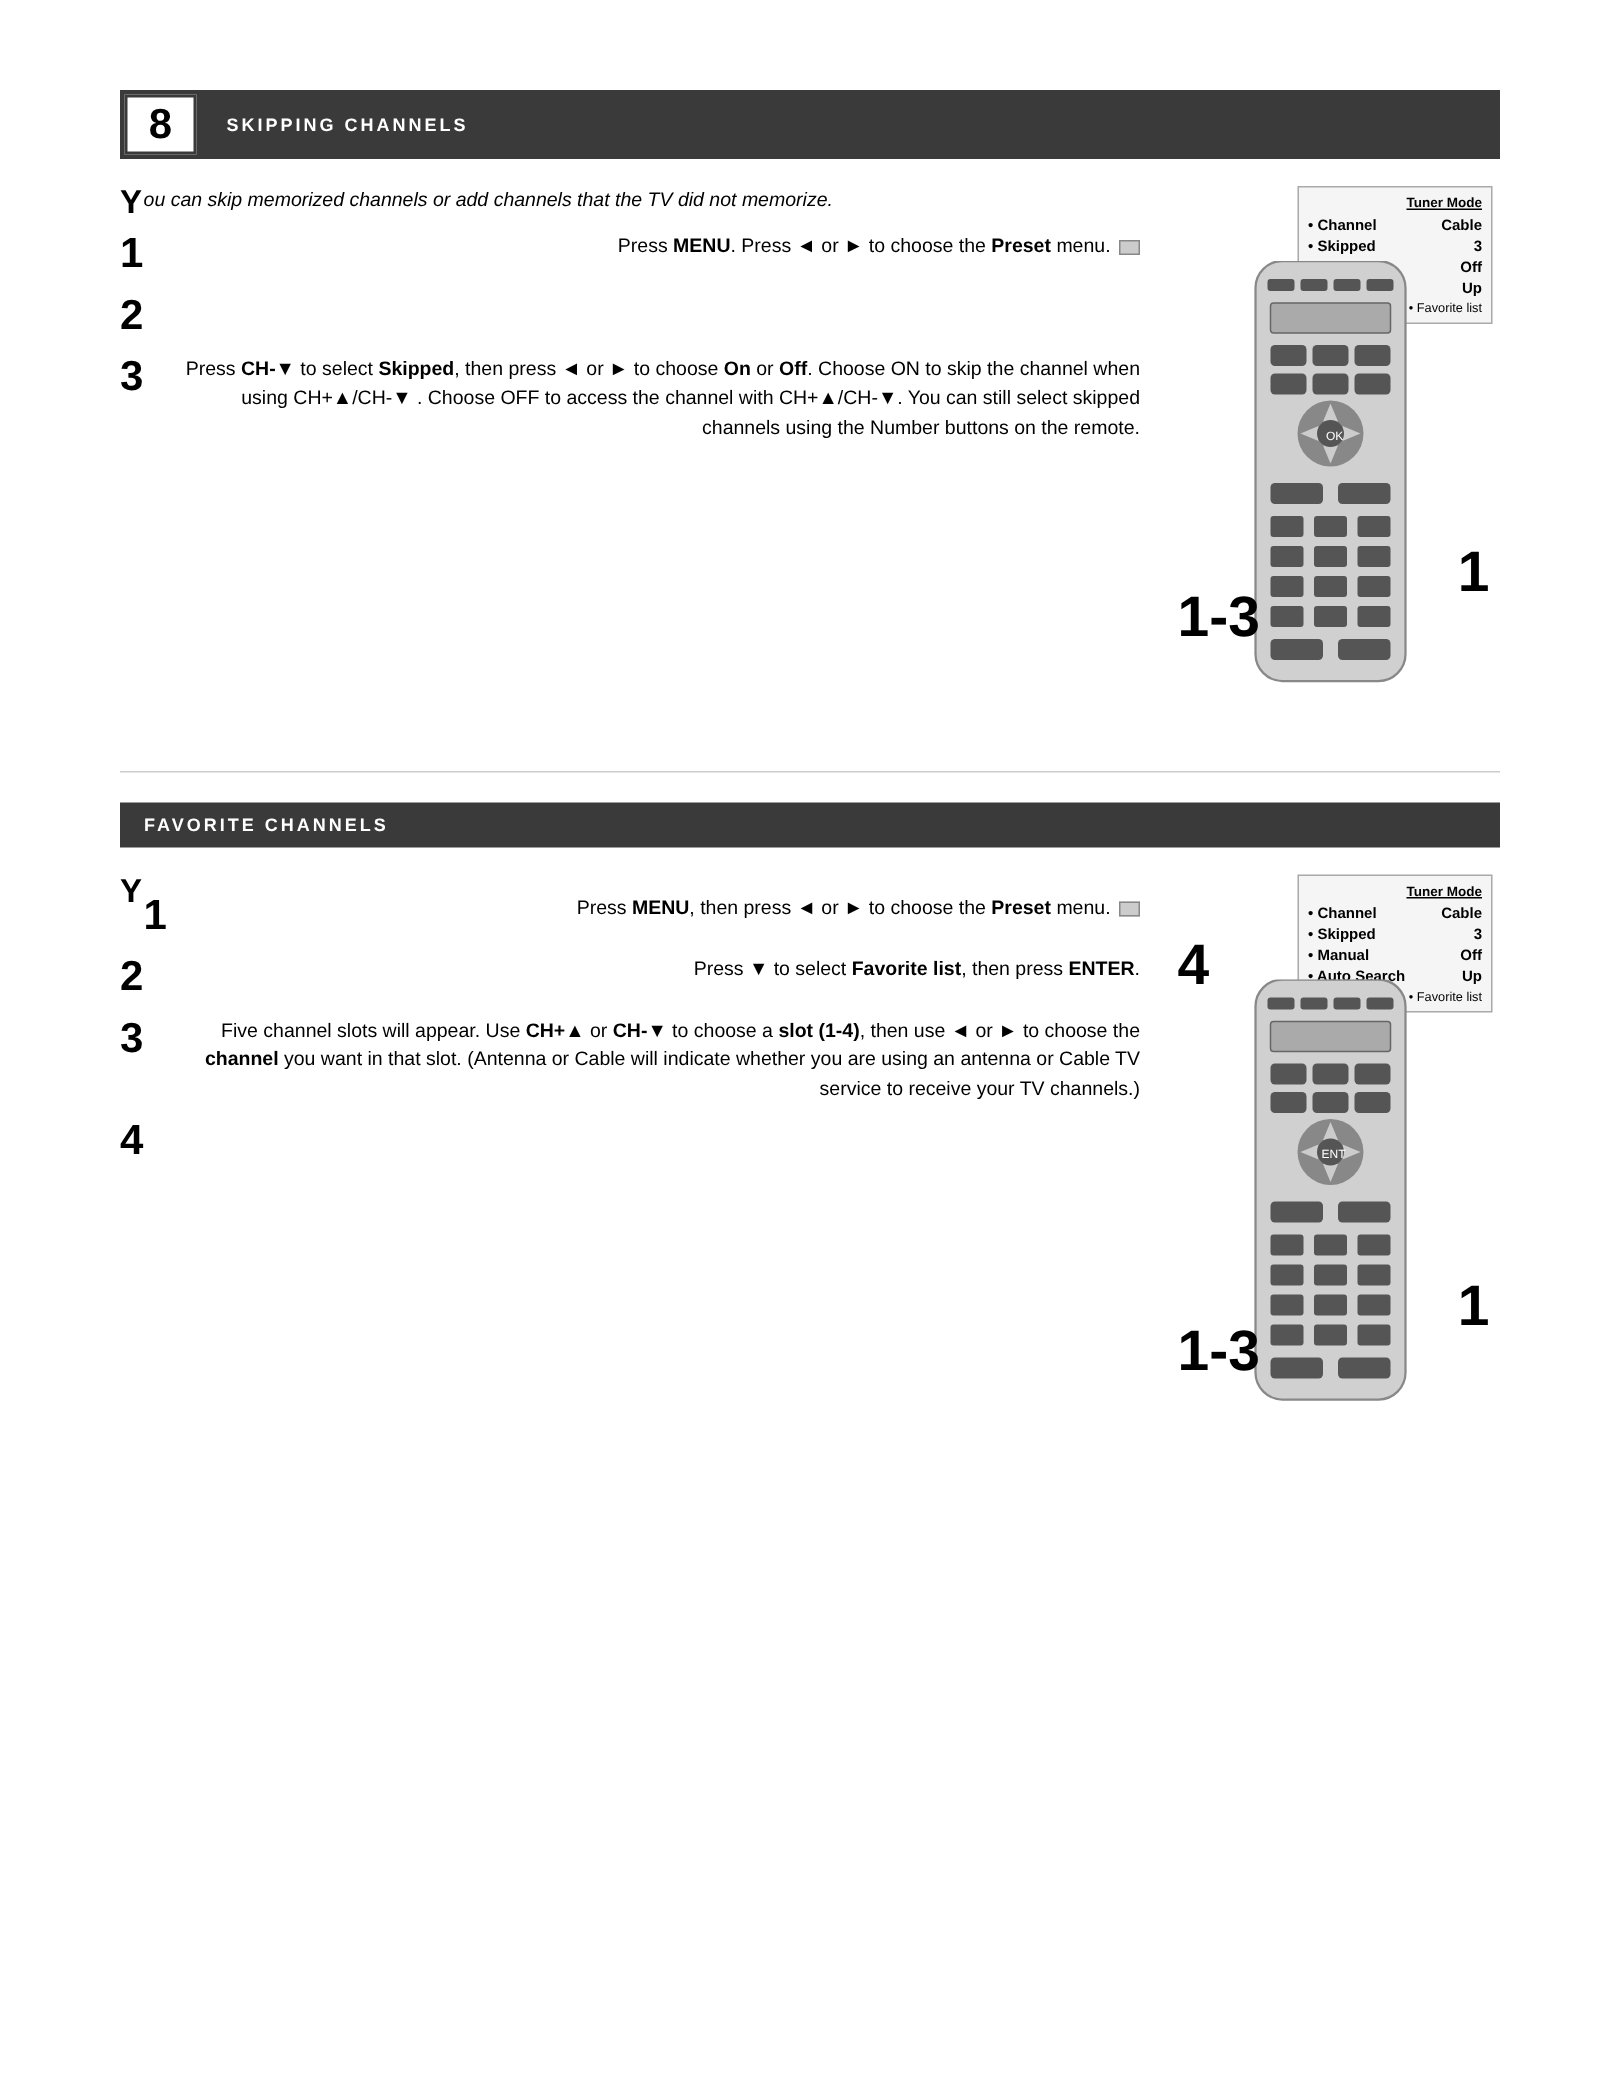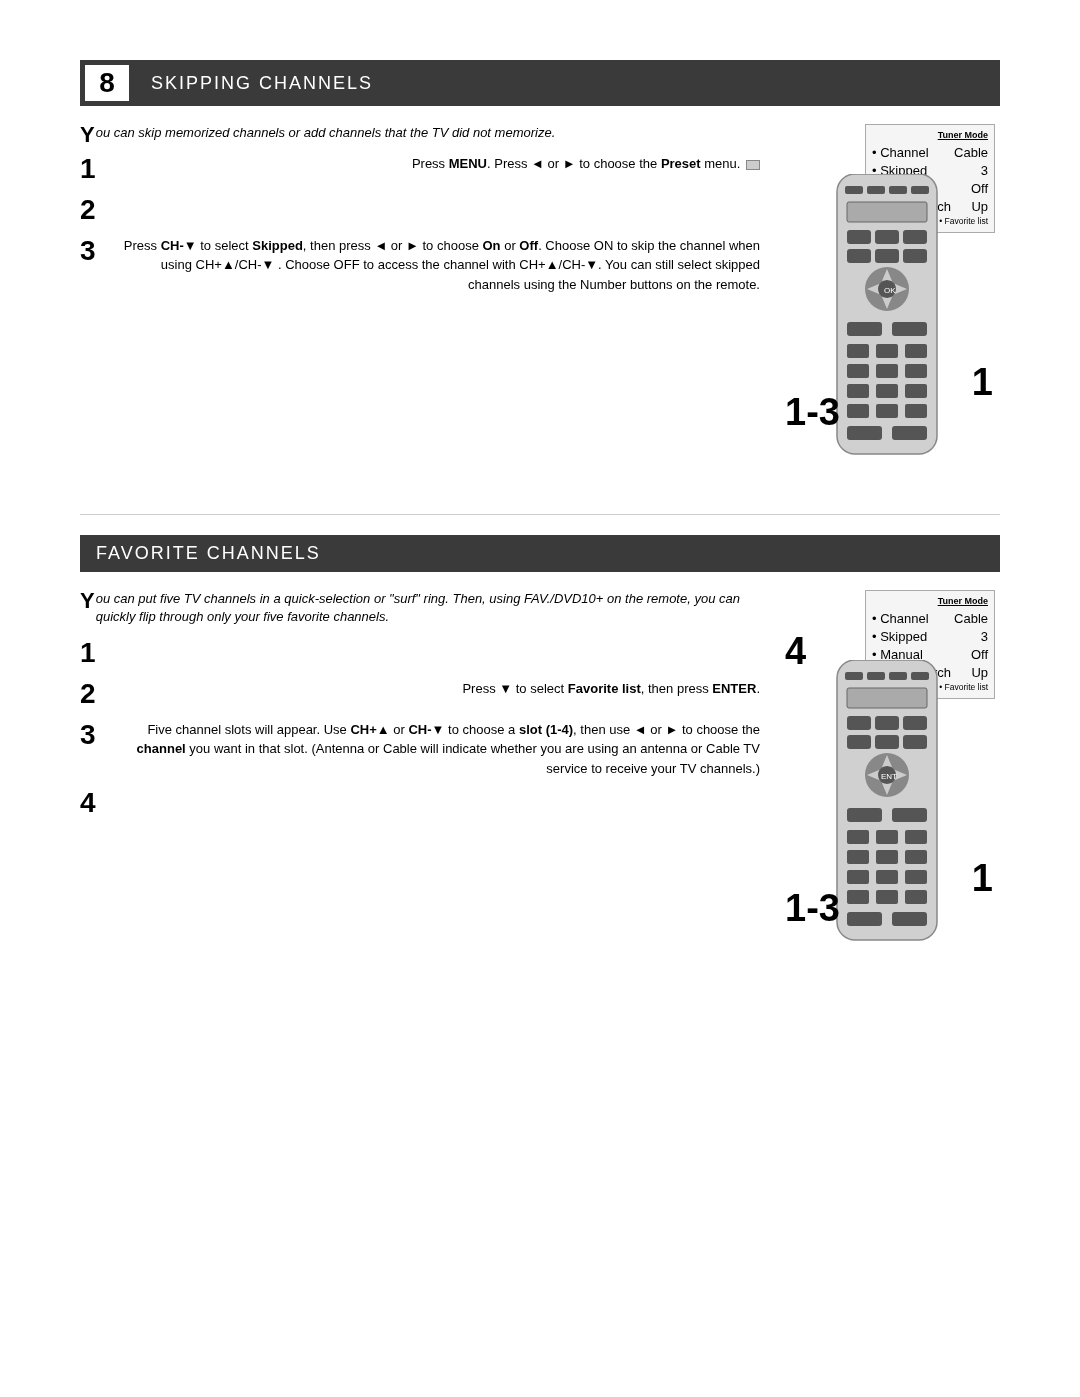--- a/index.html
+++ b/index.html
@@ -33,22 +33,22 @@
       width: 48px;
       height: 40px;
       display: flex;
       align-items: center;
       justify-content: center;
       border: 2px solid #3a3a3a;
       margin: 3px 0 3px 3px;
     }
 
     .section-title {
-      font-size: 18px;
-      font-weight: normal;
+      font-size: 12px;
+      font-weight: bold;
       letter-spacing: 2px;
       text-transform: uppercase;
       padding: 8px 20px;
       font-variant: small-caps;
     }
 
     .content-area {
       display: flex;
       gap: 20px;
     }
@@ -128,21 +128,22 @@
     .screen-box .screen-title {
       font-weight: bold;
       font-size: 9px;
       text-decoration: underline;
       margin-bottom: 2px;
     }
 
     .screen-row {
       display: flex;
       justify-content: space-between;
-      font-size: 13px;
+      font-size: 10px;
+      font-weight: bold;
     }
 
     .screen-bullet {
       font-size: 8.5px;
     }
 
     
     .divider {
       height: 1px;
       background: #ccc;
@@ -269,26 +270,27 @@
 <div class="divider"></div>
 
 <div class="section">
   <div class="section-header">
     <div class="section-title" style="padding-left:16px;">Favorite Channels</div>
   </div>
 
   <div class="content-area">
     <div class="text-col">
       <p class="intro-text">
-        <span class="drop-cap">Y</span><em>ou can put five TV channels in a quick-selection or "surf" ring. Then, using FAV./DVD10+ on the remote, you can quickly flip through only your five favorite channels.</em>
+        <span class="drop-cap">Y</span>
       </p>
 
       <ol class="steps">
         <li class="step">
           <span class="step-num">1</span>
+          <span class="step-text">Press <b>MENU</b>, then press ◄ or ► to choose the <b>Preset</b> menu. <span class="icon-small"></span></span>
         </li>
         <li class="step">
           <span class="step-num">2</span>
           <span class="step-text">Press ▼ to select <b>Favorite list</b>, then press <b>ENTER</b>.</span>
         </li>
         <li class="step">
           <span class="step-num">3</span>
           <span class="step-text">Five channel slots will appear. Use <b>CH+▲</b> or <b>CH-▼</b> to choose a <b>slot (1-4)</b>, then use ◄ or ► to choose the <b>channel</b> you want in that slot. (Antenna or Cable will indicate whether you are using an antenna or Cable TV service to receive your TV channels.)</span>
         </li>
         <li class="step">

